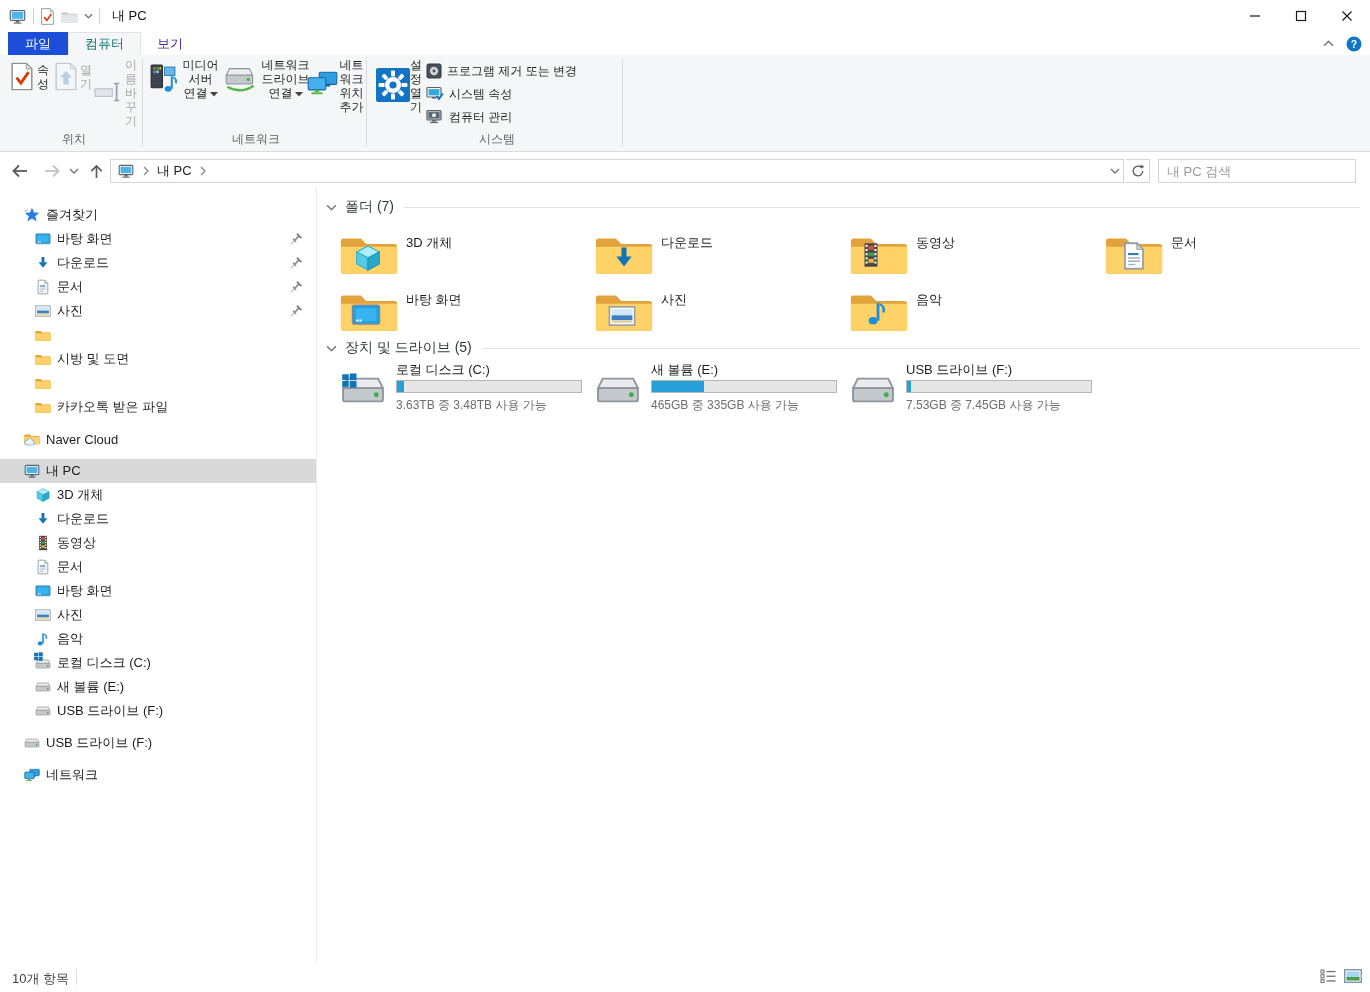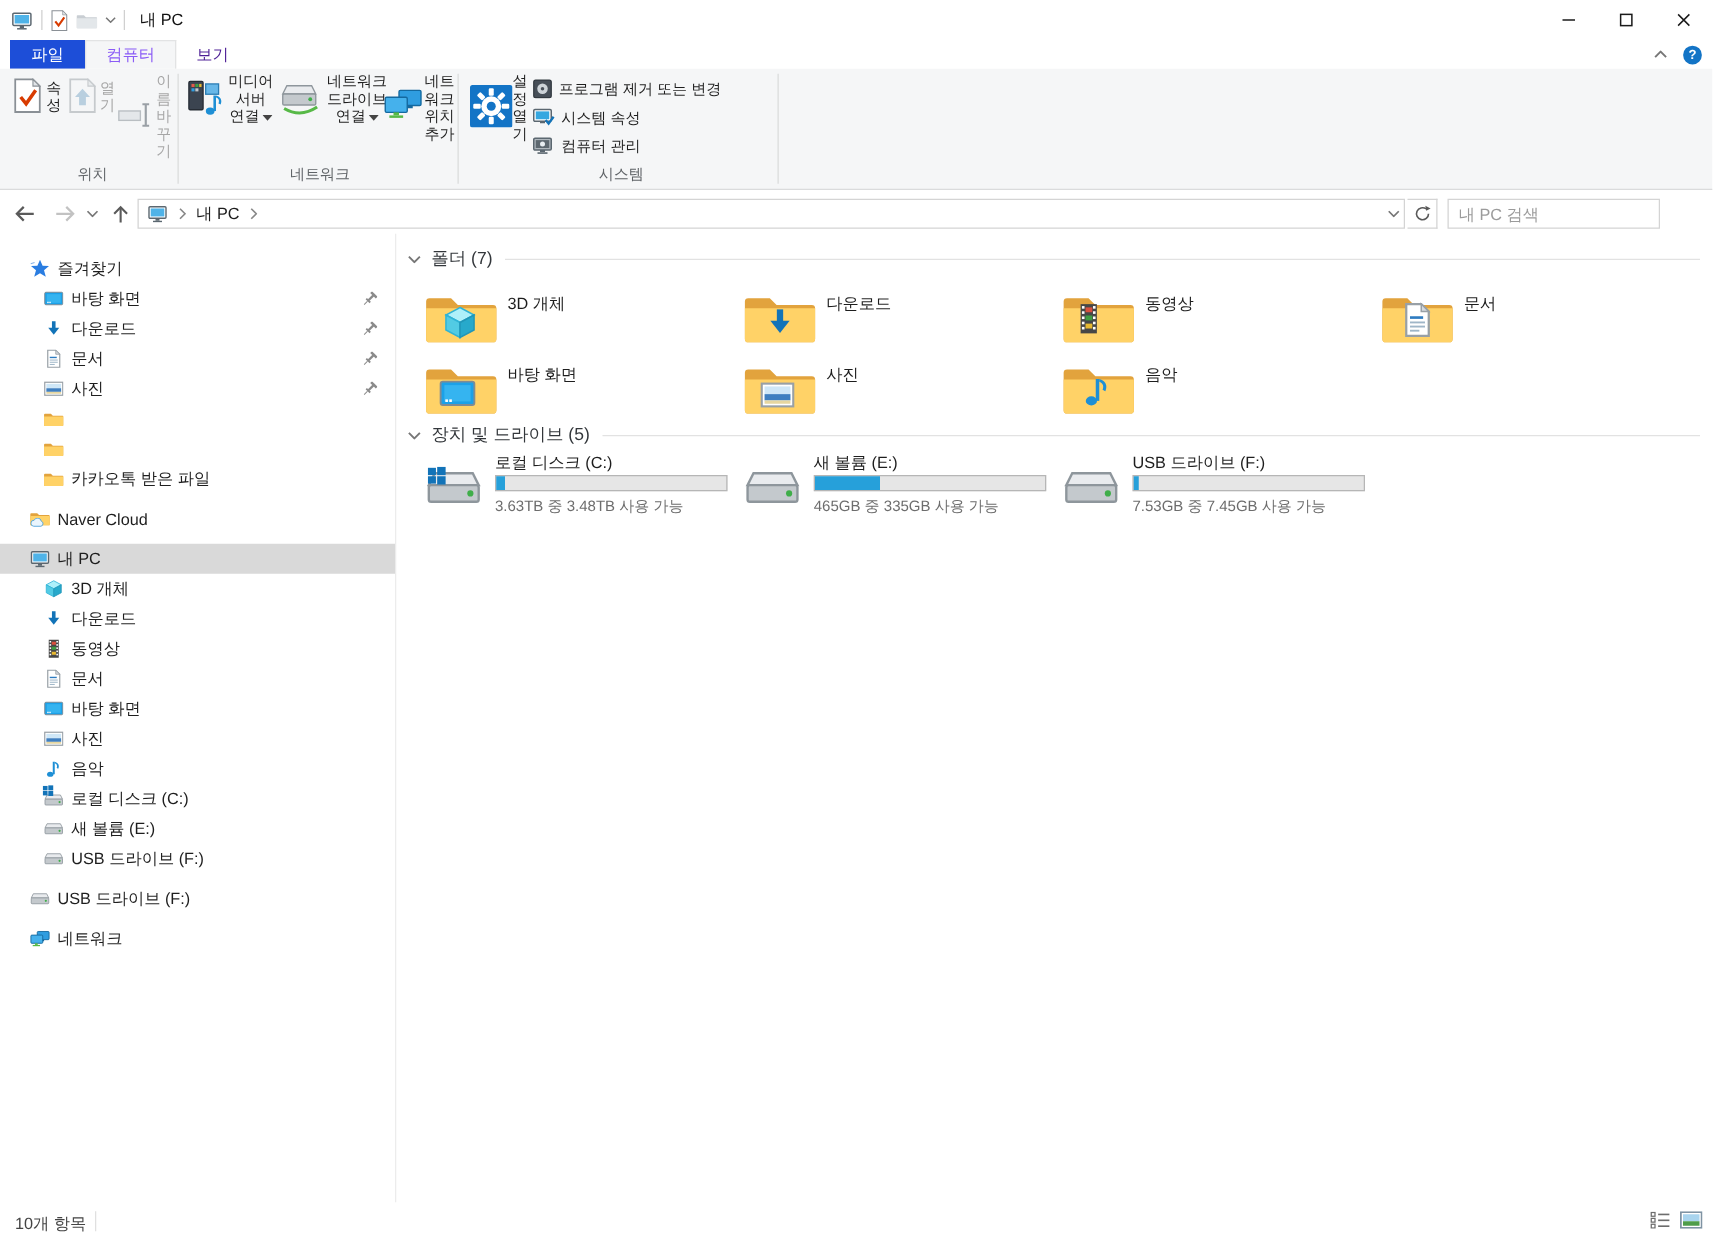--- a/index.html
+++ b/index.html
@@ -12,21 +12,21 @@
   .qat { position:absolute; left:8px; top:0; height:32px; display:flex; align-items:center; gap:6px; }
   .qat-sep { width:1px; height:16px; background:#d0d0d0; }
   .title-text { font-size:13px; color:#111; margin-left:6px; }
   .win-controls { position:absolute; right:0; top:0; height:32px; display:flex; }
   .win-btn { width:46px; height:32px; display:flex; align-items:center; justify-content:center; }
 
   
   .tabstrip { position:absolute; left:0; top:32px; width:100%; height:23px; background:#fff; display:flex; align-items:stretch; }
   .tab { padding:0 16px; font-size:13px; display:flex; align-items:center; }
   .tab-file { background:#1d4ed8; color:#fff; margin-left:8px; padding:0 17px; }
-  .tab-active { background:#f5f6f7; border:1px solid #e2e3e4; border-bottom:none; color:#8b5cf6; }
+  .tab-active { background:#f5f6f7; border:1px solid #e2e3e4; border-bottom:none; color:#0f766e; }
   .tab-plain { color:#4c1d95; }
   .strip-right { position:absolute; right:8px; top:0; height:23px; display:flex; align-items:center; gap:12px; }
 
   
   .ribbon { position:absolute; left:0; top:55px; width:100%; height:97px; background:#f5f6f7; border-bottom:1px solid #dadbdc; }
   .rgroup { position:absolute; top:0; height:96px; }
   .rgroup-label { position:absolute; bottom:3px; left:0; right:0; text-align:center; font-size:12px; color:#5f6367; }
   .rsep { position:absolute; top:4px; width:1px; height:88px; background:#dadbdc; }
   .bigbtn { position:absolute; top:3px; display:flex; align-items:center; font-size:12px; line-height:14px; text-align:center; color:#1e1e1e; }
   .bigbtn .bicon { height:36px; display:flex; align-items:center; justify-content:center; margin-bottom:2px; }
@@ -34,21 +34,21 @@
   .smallbtn { position:absolute; display:flex; align-items:center; gap:5px; font-size:12px; color:#1e1e1e; height:20px; }
   .darr { display:inline-block; margin-left:2px; }
 
   
   .navrow { position:absolute; left:0; top:153px; width:100%; height:34px; background:#fff; }
   .navbtn { position:absolute; top:6px; display:flex; align-items:center; justify-content:center; }
   .addressbar { position:absolute; left:110px; top:6px; width:1014px; height:24px; border:1px solid #d4d4d4; background:#fff; display:flex; align-items:center; }
   .addr-item { display:flex; align-items:center; gap:8px; padding:0 6px; font-size:13px; }
   .addr-dd { position:absolute; right:0; top:0; width:17px; height:22px; display:flex; align-items:center; justify-content:center; }
   .refreshbtn { position:absolute; left:1126px; top:6px; width:24px; height:24px; display:flex; align-items:center; justify-content:center; border:1px solid #d4d4d4; border-left:none; background:#fff; }
-  .searchbox { position:absolute; left:1158px; top:6px; width:170px; height:24px; border:1px solid #d4d4d4; background:#fff; display:flex; align-items:center; }
+  .searchbox { position:absolute; left:1158px; top:6px; width:198px; height:24px; border:1px solid #d4d4d4; background:#fff; display:flex; align-items:center; }
   .searchbox input { flex:1; border:none; outline:none; font-size:13px; color:#444; padding:0 8px; font-family:inherit; background:transparent; }
   .searchbox input::placeholder { color:#9b9b9b; }
   .search-ic { margin-right:8px; }
 
   
   .content { position:absolute; left:0; top:187px; width:100%; height:775px; background:#fff; }
   .sidebar { position:absolute; left:0; top:0; width:317px; height:100%; border-right:1px solid #ececec; overflow:hidden; padding-top:16px; }
   .srow { position:relative; height:24px; display:flex; align-items:center; font-size:13px; color:#1e1e1e; }
   .srow .sicon { position:absolute; left:24px; width:16px; height:16px; }
   .srow.child .sicon { left:35px; }
@@ -571,20 +571,26 @@
       <div class="srow child">
         <svg class="sicon" viewBox="0 0 32 26">
             <use href="#sym-folder"></use>
           </svg>
         <span class="slabel"></span>
       </div>
       <div class="srow child">
         <svg class="sicon" viewBox="0 0 32 26">
             <use href="#sym-folder"></use>
           </svg>
+        <span class="slabel">시방 및 도면</span>
+      </div>
+      <div class="srow child">
+        <svg class="sicon" viewBox="0 0 32 26">
+            <use href="#sym-folder"></use>
+          </svg>
         <span class="slabel"></span>
       </div>
       <div class="srow child">
         <svg class="sicon" viewBox="0 0 32 26">
             <use href="#sym-folder"></use>
           </svg>
         <span class="slabel">카카오톡 받은 파일</span>
       </div>
       <div class="sgap"></div>
       <div class="srow">

